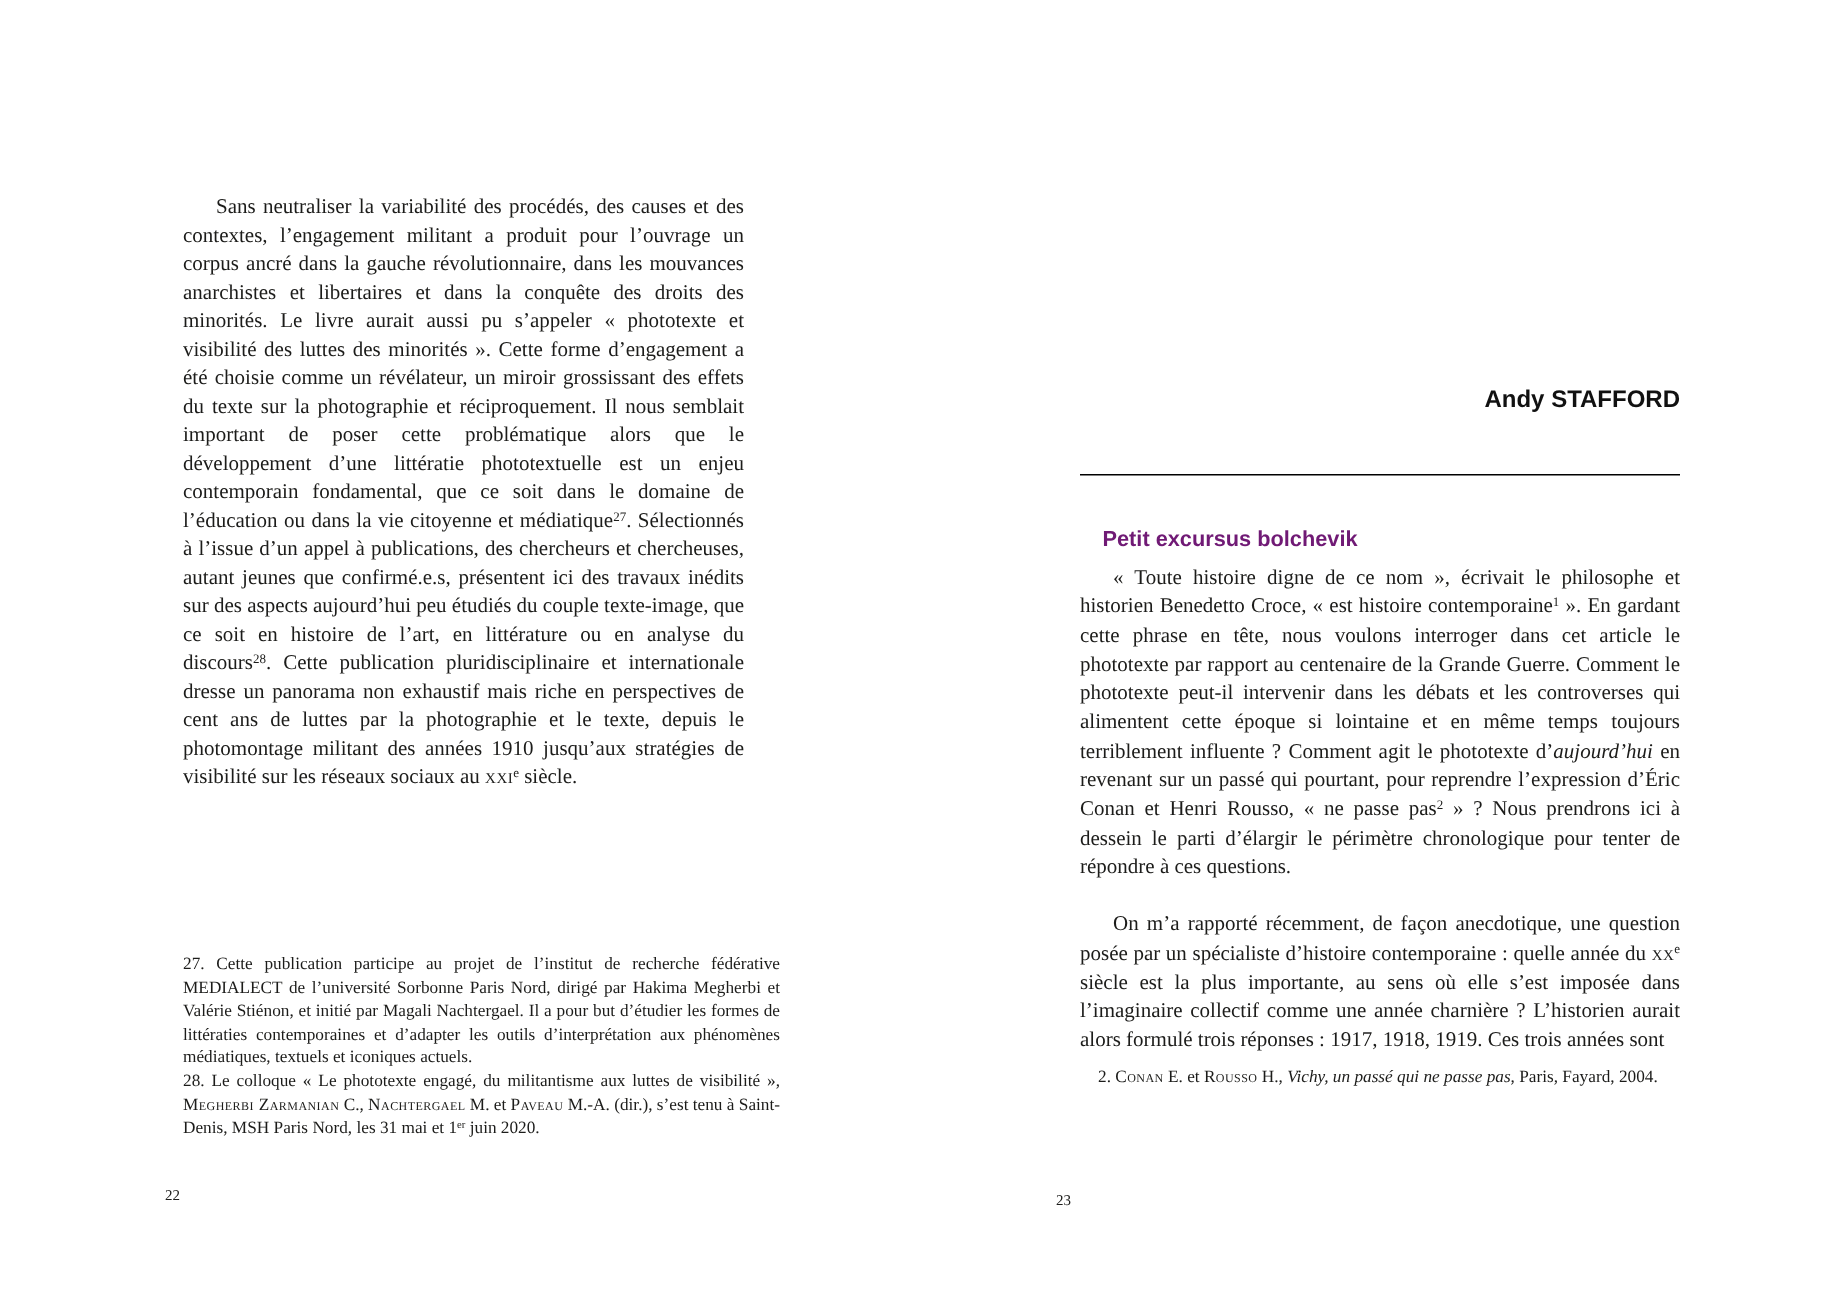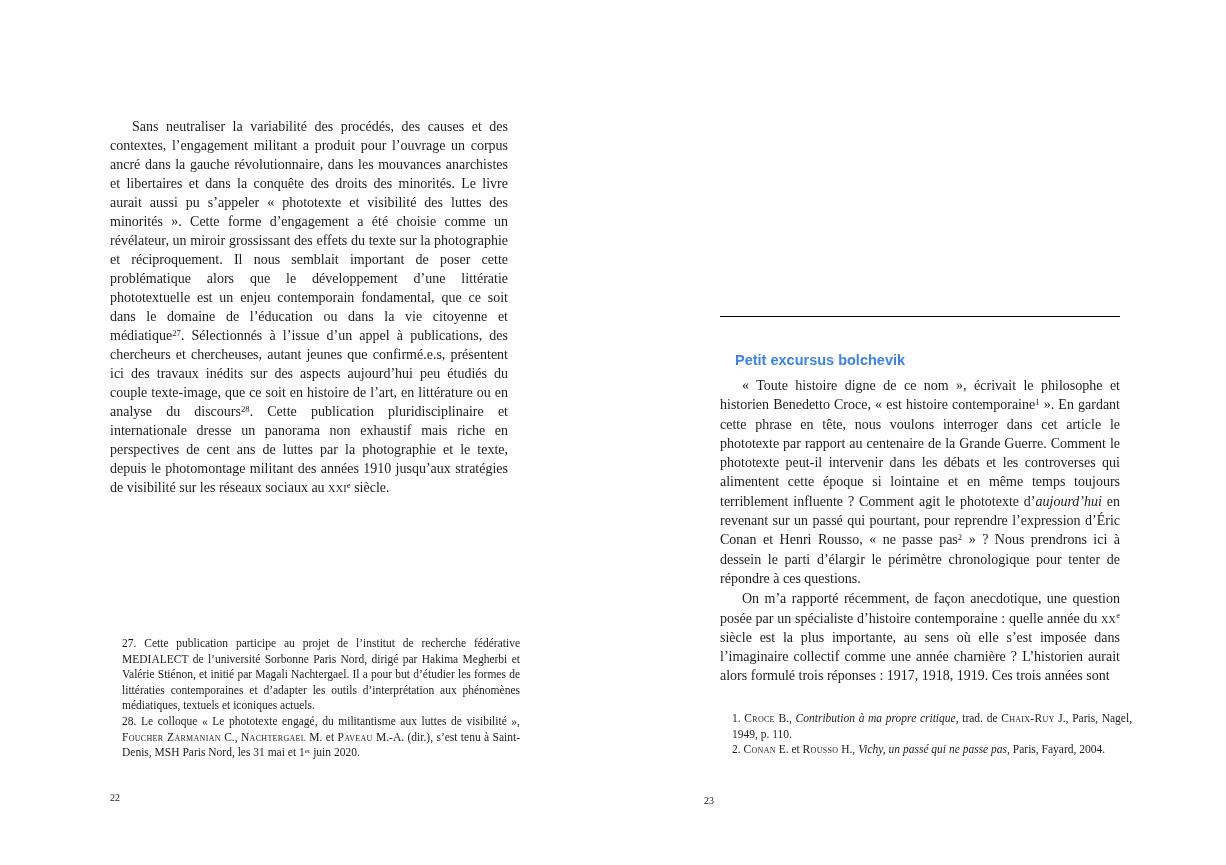--- a/index.html
+++ b/index.html
@@ -19,21 +19,21 @@
   
   .left-body {
     position: absolute;
     left: 110px;
     top: 117px;
     width: 398px;
     font-size: 14px;
     line-height: 19px;
     text-align: justify;
   }
-  .left-body .para { text-indent: 22px; margin: 0; }
+  .left-body .para { text-indent: 22px; margin: 12px; }
   .footnote-block {
     position: absolute;
     width: 398px;
     font-size: 11.5px;
     line-height: 15.6px;
     text-align: justify;
     margin-left: 12px;
   }
   .left-footnotes { left: 110px; top: 636px; }
   .footnote-block p { margin: 0; }
@@ -82,33 +82,33 @@
   .section-heading {
     position: absolute;
     left: 720px;
     top: 352px;
     width: 400px;
     margin: 0;
     padding-left: 15px;
     font-family: "Liberation Sans", sans-serif;
     font-weight: 700;
     font-size: 14.5px;
-    color: #3b82f6;
+    color: #701a75;
   }
   .right-body {
     position: absolute;
     left: 720px;
     top: 376px;
     width: 400px;
     font-size: 14px;
     line-height: 19.3px;
     text-align: justify;
   }
   .right-body .para { text-indent: 22px; margin: 0; }
-  .right-body .para + .para { margin-top: 1px; }
+  .right-body .para + .para { margin-top: 19px; }
   .right-footnotes { left: 720px; top: 711px; width: 400px; }
 
   
   .run-i { font-style: italic; }
   .run-sc { font-variant: small-caps; letter-spacing: 0.3px; }
   sup {
     font-size: 0.62em;
     line-height: 0;
     vertical-align: baseline;
     position: relative;
@@ -119,36 +119,36 @@
 <body>
 
 <div class="spread">
 
   <div class="left-body">
     <p class="para"><span>Sans neutraliser la variabilité des procédés, des causes et des contextes, l’engagement militant a produit pour l’ouvrage un corpus ancré dans la gauche révolutionnaire, dans les mouvances anarchistes et libertaires et dans la conquête des droits des minorités. Le livre aurait aussi pu s’appeler « phototexte et visibilité des luttes des minorités ». Cette forme d’engagement a été choisie comme un révélateur, un miroir grossissant des effets du texte sur la photographie et réciproquement. Il nous semblait important de poser cette problématique alors que le développement d’une littératie phototextuelle est un enjeu contemporain fondamental, que ce soit dans le domaine de l’éducation ou dans la vie citoyenne et médiatique</span><sup>27</sup><span>. Sélectionnés à l’issue d’un appel à publications, des chercheurs et chercheuses, autant jeunes que confirmé.e.s, présentent ici des travaux inédits sur des aspects aujourd’hui peu étudiés du couple texte-image, que ce soit en histoire de l’art, en littérature ou en analyse du discours</span><sup>28</sup><span>. Cette publication pluridisciplinaire et internationale dresse un panorama non exhaustif mais riche en perspectives de cent ans de luttes par la photographie et le texte, depuis le photomontage militant des années 1910 jusqu’aux stratégies de visibilité sur les réseaux sociaux au </span><span class="run-sc">xxi</span><sup>e</sup><span> siècle.</span></p>
   </div>
 
   <div class="footnote-block left-footnotes">
     <p><span>27. Cette publication participe au projet de l’institut de recherche fédérative MEDIALECT de l’université Sorbonne Paris Nord, dirigé par Hakima Megherbi et Valérie Stiénon, et initié par Magali Nachtergael. Il a pour but d’étudier les formes de littératies contemporaines et d’adapter les outils d’interprétation aux phénomènes médiatiques, textuels et iconiques actuels.</span></p>
-    <p><span>28. Le colloque « Le phototexte engagé, du militantisme aux luttes de visibilité », </span><span class="run-sc">Foucher Zarmanian</span><span> C., </span><span class="run-sc">Nachtergael</span><span> M. et </span><span class="run-sc">Paveau</span><span> M.-A. (dir.), s’est tenu à Saint-Denis, MSH Paris Nord, les 31 mai et 1</span><sup>er</sup><span> juin 2020.</span></p>
+    <p><span>28. Le colloque « Le phototexte engagé, du militantisme aux luttes de visibilité », </span><span class="run-sc">Megherbi Zarmanian</span><span> C., </span><span class="run-sc">Nachtergael</span><span> M. et </span><span class="run-sc">Paveau</span><span> M.-A. (dir.), s’est tenu à Saint-Denis, MSH Paris Nord, les 31 mai et 1</span><sup>er</sup><span> juin 2020.</span></p>
   </div>
 
   <div class="page-number page-number-left">22</div>
 
 
+  <div class="chapter-author">Andy STAFFORD</div>
 
   <hr class="title-rule">
 
   <h2 class="section-heading">Petit excursus bolchevik</h2>
 
   <div class="right-body">
     <p class="para"><span>« Toute histoire digne de ce nom », écrivait le philosophe et historien Benedetto Croce, « est histoire contemporaine</span><sup>1</sup><span> ». En gardant cette phrase en tête, nous voulons interroger dans cet article le phototexte par rapport au centenaire de la Grande Guerre. Comment le phototexte peut-il intervenir dans les débats et les controverses qui alimentent cette époque si lointaine et en même temps toujours terriblement influente ? Comment agit le phototexte d’</span><span class="run-i">aujourd’hui</span><span> en revenant sur un passé qui pourtant, pour reprendre l’expression d’Éric Conan et Henri Rousso, « ne passe pas</span><sup>2</sup><span> » ? Nous prendrons ici à dessein le parti d’élargir le périmètre chronologique pour tenter de répondre à ces questions.</span></p>
     <p class="para"><span>On m’a rapporté récemment, de façon anecdotique, une question posée par un spécialiste d’histoire contemporaine : quelle année du </span><span class="run-sc">xx</span><sup>e</sup><span> siècle est la plus importante, au sens où elle s’est imposée dans l’imaginaire collectif comme une année charnière ? L’historien aurait alors formulé trois réponses : 1917, 1918, 1919. Ces trois années sont</span></p>
   </div>
 
   <div class="footnote-block right-footnotes">
-    <p><span>1. </span><span class="run-sc">Croce</span><span> B., </span><span class="run-i">Contribution à ma propre critique</span><span>, trad. de </span><span class="run-sc">Chaix-Ruy</span><span> J., Paris, Nagel, 1949, p. 110.</span></p>
     <p><span>2. </span><span class="run-sc">Conan</span><span> E. et </span><span class="run-sc">Rousso</span><span> H., </span><span class="run-i">Vichy, un passé qui ne passe pas</span><span>, Paris, Fayard, 2004.</span></p>
   </div>
 
   <div class="page-number page-number-right">23</div>
 
 </div>
 
 </body></html>

